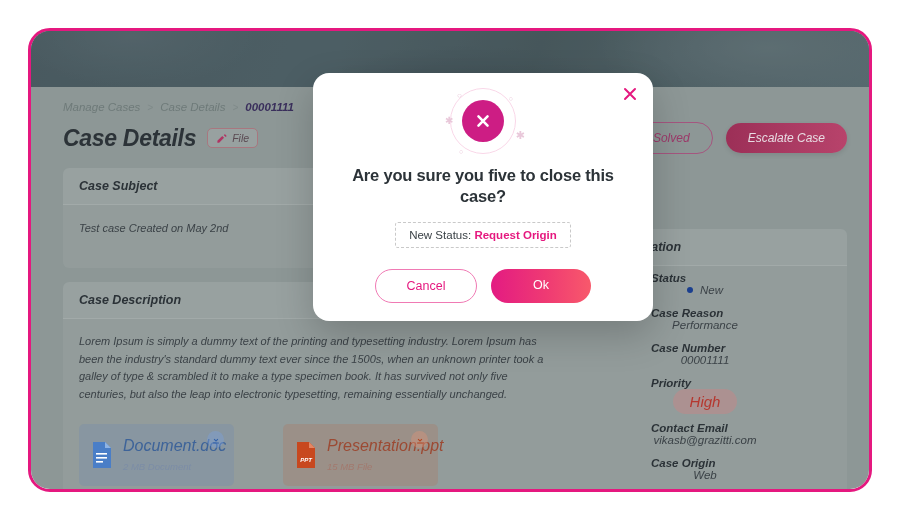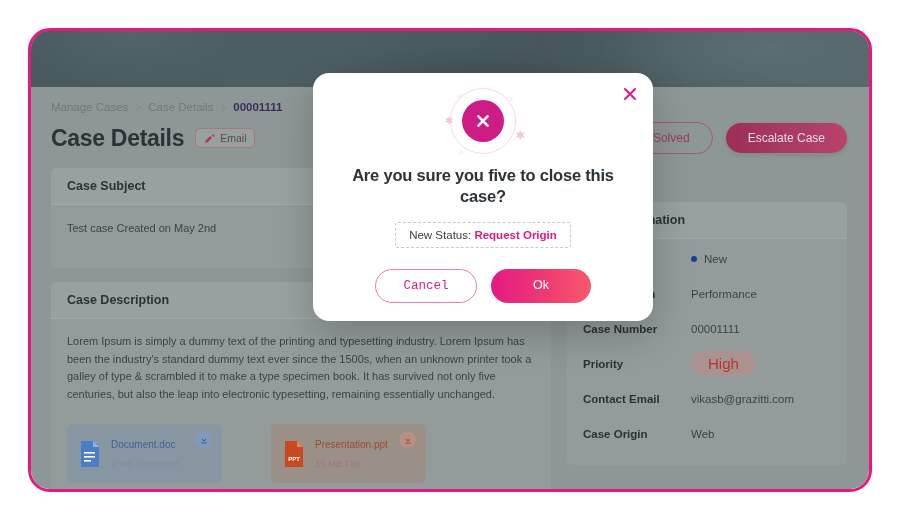--- a/index.html
+++ b/index.html
@@ -60,22 +60,23 @@
     background: rgba(130, 145, 144, 0.35);
   }
 
   
   .page-body {
     position: absolute;
     left: 0;
     top: 56px;
     right: 0;
     bottom: 0;
-    padding: 14px 22px 0 20px;
+    padding: 14px 22px 0 32px;
     box-sizing: border-box;
+    font-style: italic;
   }
 
   
   .breadcrumb {
     display: flex;
     align-items: center;
     gap: 7px;
     font-size: 11.5px;
     color: #6e7a79;
     margin-bottom: 9px;
@@ -138,22 +139,21 @@
   .btn-solid {
     border: none;
     color: #e8dce3;
     background: linear-gradient(90deg, #9c2f57 0%, #a93a62 50%, #b8436b 100%);
     box-shadow: 0 2px 5px rgba(0,0,0,0.10);
   }
 
   
   .columns {
     display: flex;
-    gap: 16px;
-    align-items: center;
+    align-items: flex-end;
   }
   .col-left  { width: 500px; flex: none; }
   .col-right { flex: 1; }
 
   .card {
     background: rgba(255,255,255,0.055);
     border-radius: 6px;
     margin-bottom: 14px;
     overflow: hidden;
   }
@@ -186,21 +186,21 @@
     padding: 12px 10px 12px 12px;
     display: flex;
     align-items: center;
     gap: 10px;
     box-sizing: border-box;
   }
   .file-chip.doc { background: rgba(86,126,190,0.18); }
   .file-chip.ppt { background: rgba(196,86,46,0.17); margin-left: 35px; }
   .file-ico { width: 22px; height: 28px; flex: none; }
   .file-meta { min-width: 0; }
-  .file-name { font-size: 10px; line-height: 1.25; }
+  .file-name { font-size: 16px; line-height: 1.25; }
   .file-name.doc { color: #3d6399; }
   .file-name.ppt { color: #9c4a33; }
   .file-sub { font-size: 9.5px; margin-top: 2px; }
   .file-sub.doc { color: #7c8da6; }
   .file-sub.ppt { color: #a2796e; }
   .dl-badge {
     position: absolute;
     right: 10px;
     top: 7px;
     width: 17px; height: 17px;
@@ -210,20 +210,21 @@
   .dl-badge.doc { background: rgba(125,160,214,0.45); }
   .dl-badge.ppt { background: rgba(214,146,122,0.45); }
 
   
   .info-table { padding: 2px 16px 14px 16px; }
   .info-row {
     display: flex;
     align-items: center;
     min-height: 27px;
     padding: 4px 0;
+    flex-direction: column;
   }
   .info-label {
     width: 108px;
     flex: none;
     font-size: 11.5px;
     font-weight: bold;
     color: #2b3237;
   }
   .info-value {
     font-size: 11.5px;
@@ -327,21 +328,20 @@
     border-radius: 999px;
     font-size: 12.5px;
     width: 100px;
     padding: 9px 0;
     text-align: center;
   }
   .m-cancel {
     border: 1px solid #f07ab4;
     color: #e5187f;
     background: #ffffff;
-    font-family: Liberation Mono, monospace;
   }
   .m-ok {
     border: none;
     color: #ffffff;
     background: linear-gradient(90deg, #e31b82 0%, #ef3a73 55%, #f8596b 100%);
   }
 </style>
 </head>
 <body>
 
@@ -366,21 +366,21 @@
         <div class="title-row">
           <div class="title-left">
             <div class="page-title">Case Details</div>
             <div class="edit-btn">
               <span class="edit-icon">
                 <svg viewBox="0 0 16 16" width="11" height="11" fill="none" stroke="#b03563" stroke-width="1.6">
                   <path d="M2 11.4V14h2.6l7.1-7.1-2.6-2.6z" fill="#b03563" stroke="none"></path>
                   <path d="M11.4 3.1l1.5-1.5 2.6 2.6-1.5 1.5z" fill="#b03563" stroke="none"></path>
                 </svg>
               </span>
-              <span>Email</span>
+              <span>File</span>
             </div>
           </div>
           <div class="title-right">
             <div class="btn-pill btn-outline">Mark as Solved</div>
             <div class="btn-pill btn-solid">Escalate Case</div>
           </div>
         </div>
 
         <div class="columns">
 

